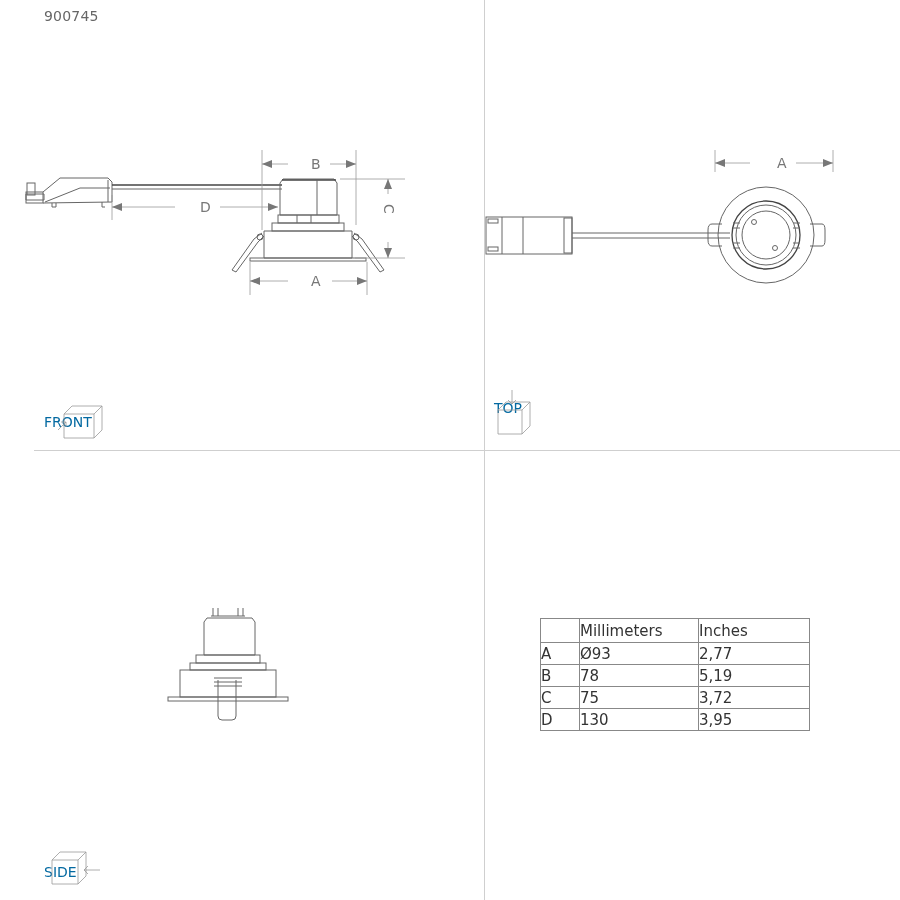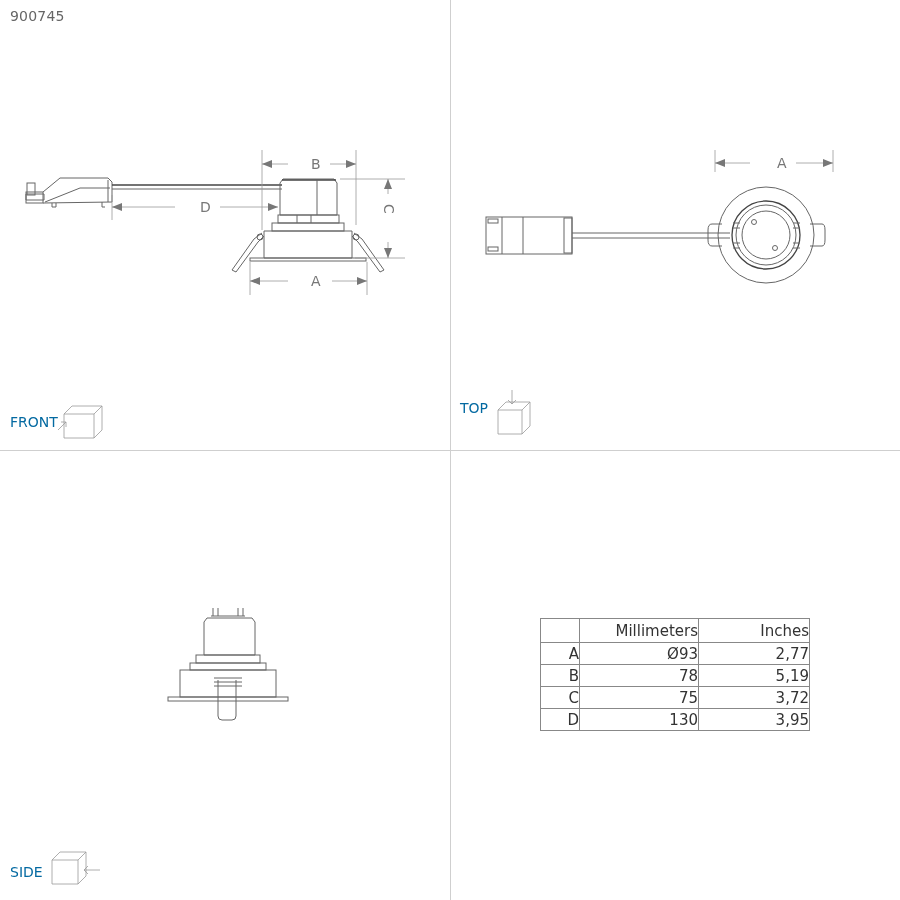--- a/index.html
+++ b/index.html
@@ -1,29 +1,29 @@
 <!DOCTYPE html>
 <html><head>
 <meta charset="utf-8">
 <style>
   html, body { margin:0; padding:0; background:#fff; }
   body { width:900px; height:900px; position:relative; overflow:hidden; font-family:"DejaVu Sans", sans-serif; color:#555; }
-  .abs { position:absolute; }
+  .abs { position:absolute;margin-left:34px; }
   .product-code { left:10px; top:8px; font-size:14px; color:#666; letter-spacing:0.2px; }
   .vdiv { left:450px; top:0; width:1px; height:900px; background:#cfcfcf; }
   .hdiv { left:0; top:450px; width:900px; height:1px; background:#cfcfcf; }
   .view-label { font-size:14px; color:#0369a1; }
   svg { position:absolute; overflow:visible; }
   .ln { stroke:#666; stroke-width:1; fill:none; }
   .lnd { stroke:#444; stroke-width:1.3; fill:none; }
   .dim { stroke:#999; stroke-width:0.8; fill:none; }
   .arr { fill:#777; stroke:none; }
   .dimtxt { font-family:"DejaVu Sans", sans-serif; font-size:14px; fill:#777; }
   table.dims { position:absolute; left:540px; top:618px; border-collapse:collapse; font-size:15px; color:#333; }
-  table.dims td, table.dims th { border:1px solid #888; padding:0; height:21px; text-align:right; font-weight:normal; }
+  table.dims td, table.dims th { border:1px solid #888; padding:0; height:21px; text-align:left; font-weight:normal; }
   table.dims th { height:23px; }
   .c0 { width:38px; }
   .c1 { width:118px; }
   .c2 { width:110px; }
 </style>
 </head>
 <body>
 
 <div class="abs product-code">900745</div>
 

